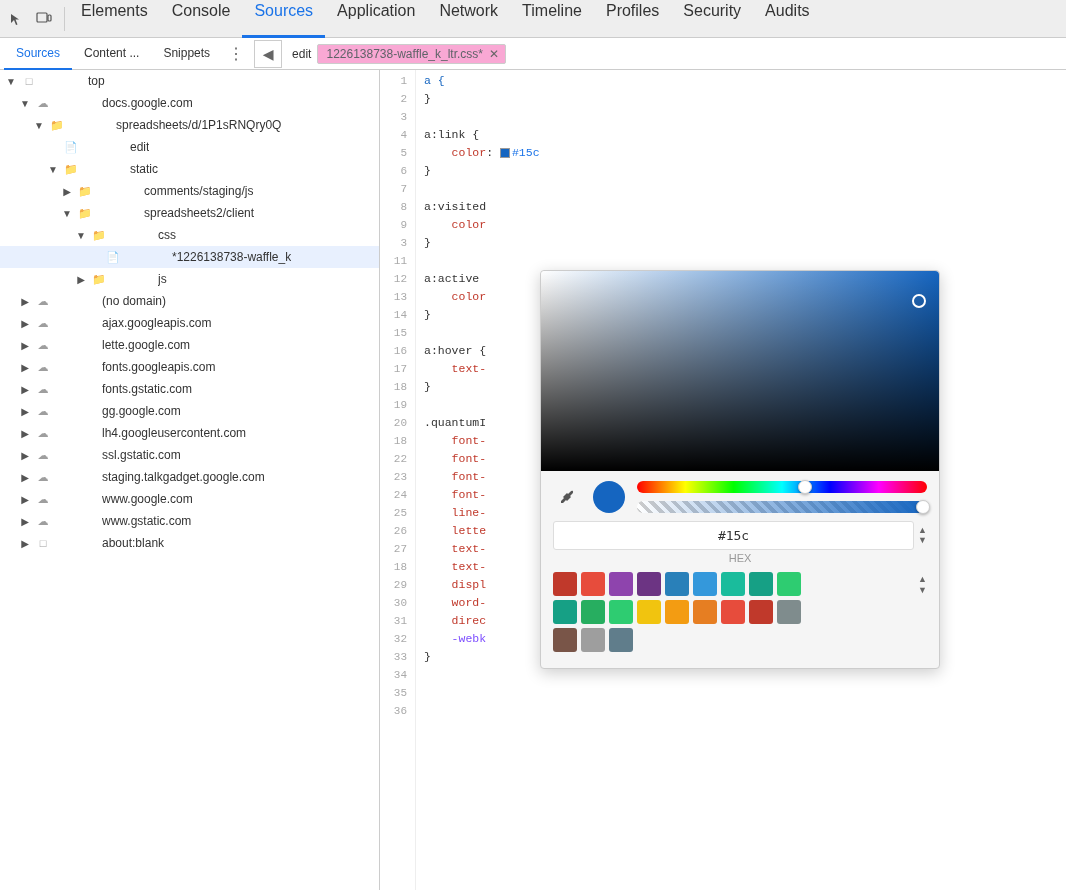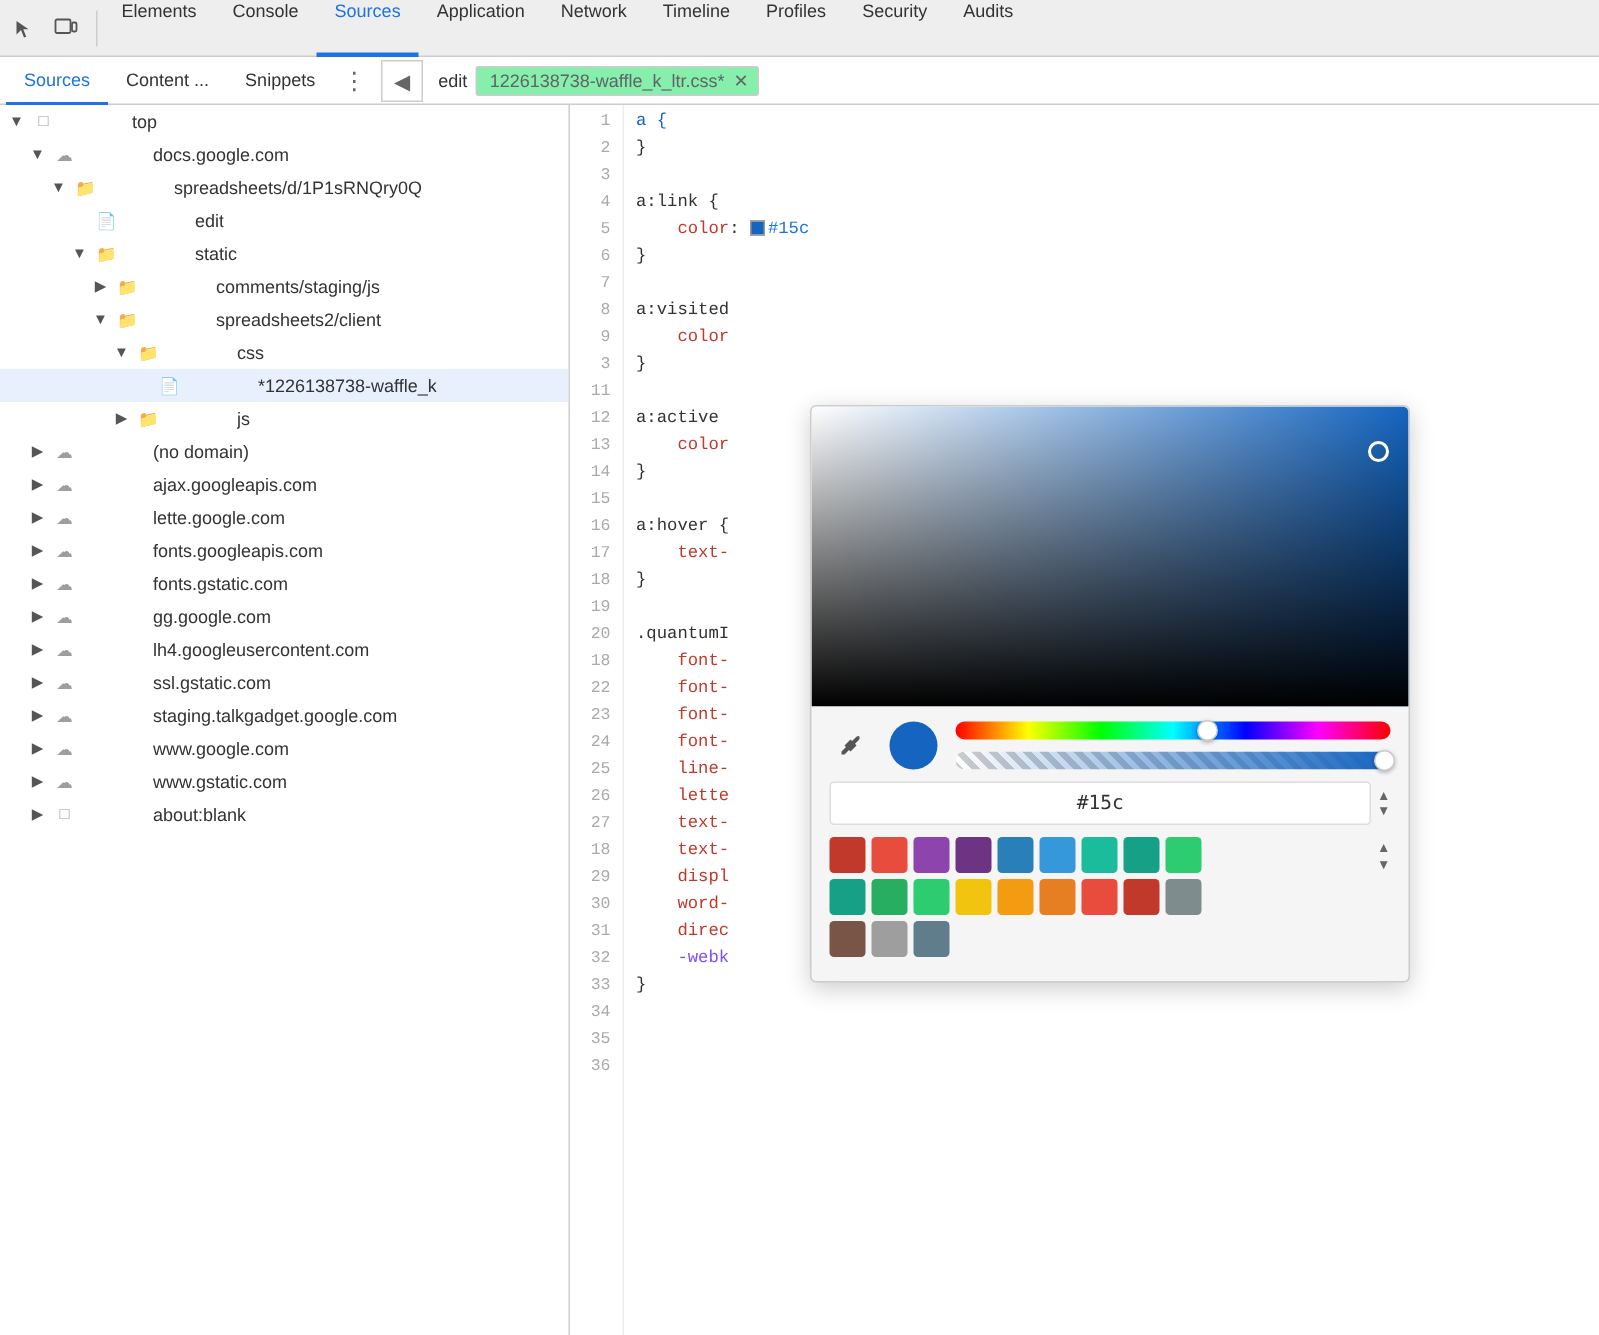--- a/index.html
+++ b/index.html
@@ -22,24 +22,24 @@
       border-right: 1px solid #ccc;
       margin-right: 4px;
     }
     .tab-icon-btn {
       width: 24px; height: 24px;
       background: none; border: none; cursor: pointer;
       display: flex; align-items: center; justify-content: center;
       color: #5f6368; font-size: 14px;
     }
     .devtools-tab {
-      padding: 0 12px;
+      padding: 15px 12px;
       height: 38px;
-      display: flex; align-items: flex-start;
-      font-size: 12px; color: #333;
+      display: flex; align-items: flex-end;
+      font-size: 16px; color: #333;
       cursor: pointer;
       border-bottom: 3px solid transparent;
       white-space: nowrap;
     }
     .devtools-tab.active {
       color: #1a73e8;
       border-bottom: 3px solid #1a73e8;
     }
 
     
@@ -73,21 +73,21 @@
       width: 28px; height: 28px;
       display: flex; align-items: center; justify-content: center;
       cursor: pointer; color: #666; font-size: 14px;
       border: 1px solid #ccc; margin: 0 4px;
     }
     .subtabs-row .edit-label {
       font-size: 12px; color: #333; padding: 0 6px;
     }
     .subtabs-row .file-tab {
       display: flex; align-items: center;
-      background: #86efac;
+      background: #f9a8d4;
       border: 1px solid #ccc;
       border-radius: 2px;
       padding: 2px 6px;
       font-size: 12px;
       color: #5f6368;
     }
     .file-tab .close-x { margin-left: 6px; cursor: pointer; color: #666; }
     .file-tab .modified-dot { color: #666; margin-right: 2px; }
 
     
@@ -632,20 +632,21 @@
           </div>
         </div>
 
         <div class="hex-input-row">
           <input class="hex-input" type="text" value="#15c" style="">
           <div class="format-arrows">
             <span class="format-arrow">▲</span>
             <span class="format-arrow">▼</span>
           </div>
         </div>
+        <div class="hex-label">HEX</div>
 
         <div class="color-swatches-section">
           <div class="swatches-row">
             <div class="swatch" style="background:#c0392b;"></div>
             <div class="swatch" style="background:#e74c3c;"></div>
             <div class="swatch" style="background:#8e44ad;"></div>
             <div class="swatch" style="background:#6c3483;"></div>
             <div class="swatch" style="background:#2980b9;"></div>
             <div class="swatch" style="background:#3498db;"></div>
             <div class="swatch" style="background:#1abc9c;"></div>

